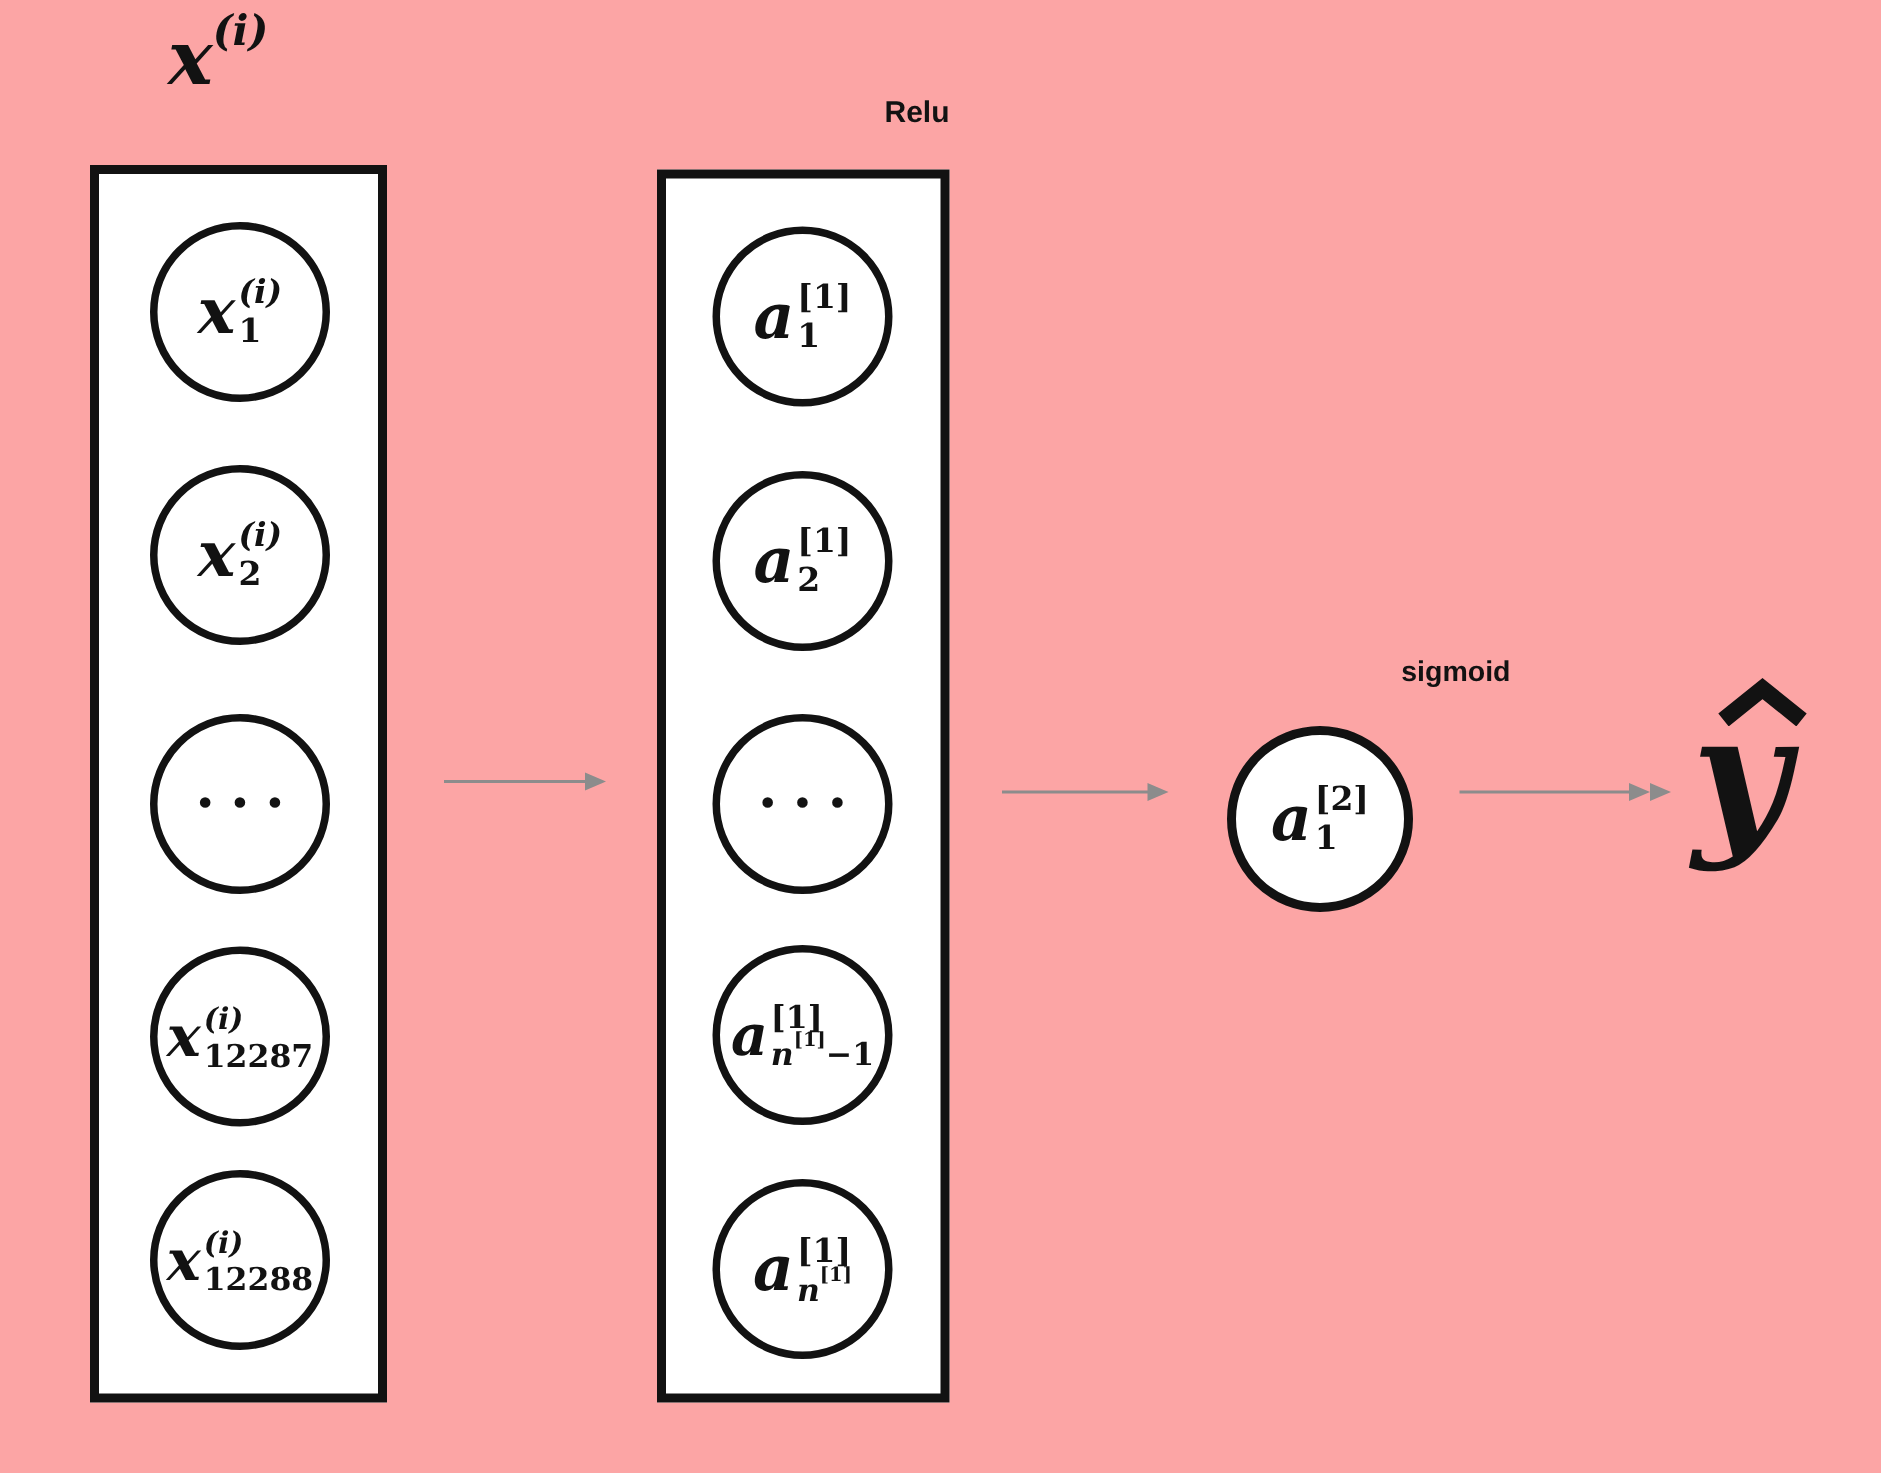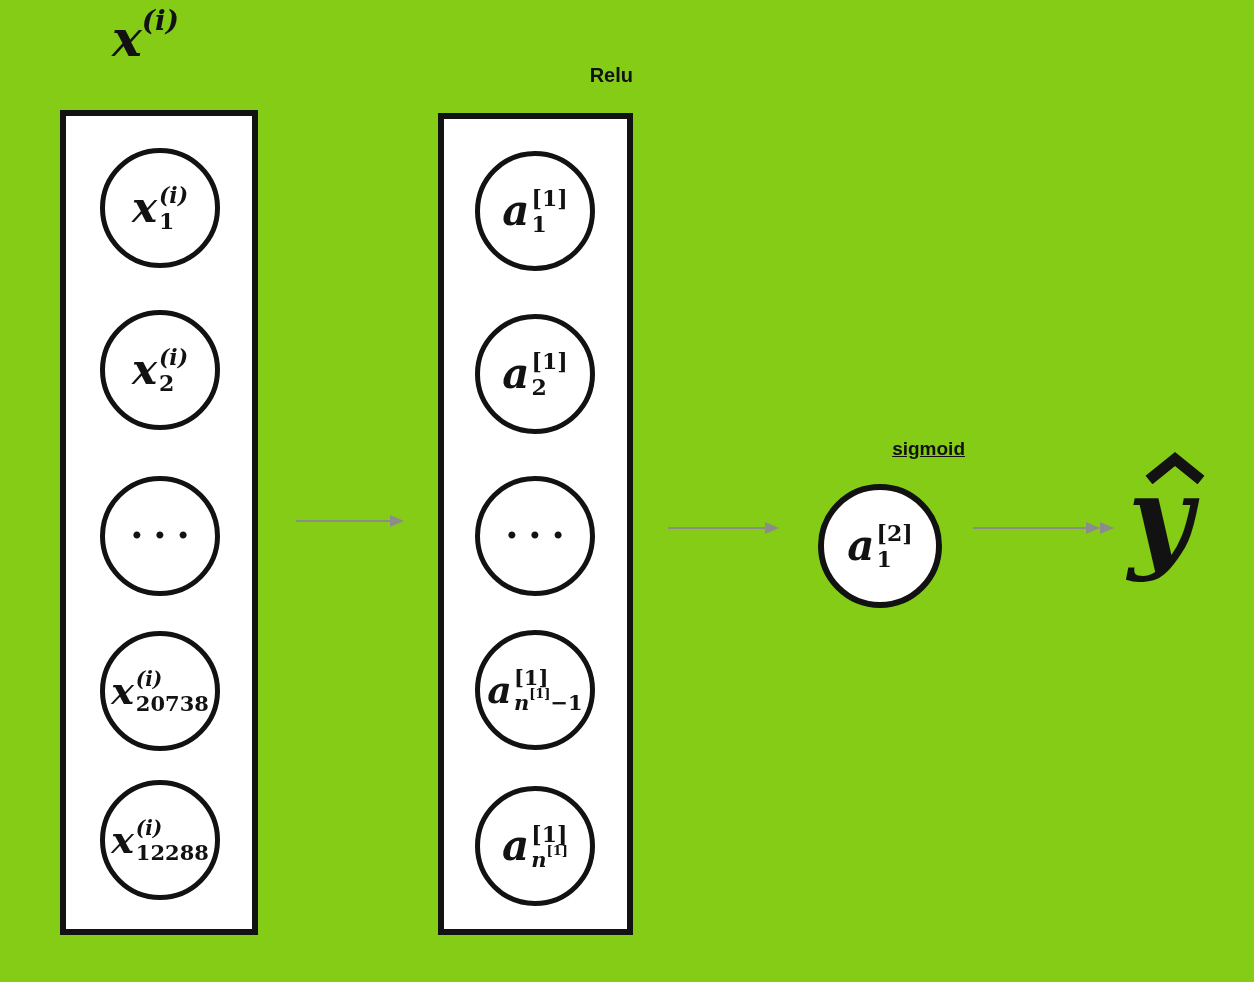--- a/index.html
+++ b/index.html
@@ -1,19 +1,19 @@
 <!DOCTYPE html>
 <html><head>
 <meta charset="utf-8">
 <style>
   html,body{margin:0;padding:0;background:#ffffff;}
   .canvas{
     position:relative;
     width:1254px;height:982px;
-    background:#84cc16;
+    background:#fca5a5;
     overflow:hidden;
     font-family:"DejaVu Serif","Liberation Serif",serif;
   }
   
   .layer-box{
     position:absolute;
     border:6px solid #121212;
     background:#ffffff;
     box-sizing:border-box;
   }
@@ -56,21 +56,21 @@
     color:#121212;font-weight:700;
   }
   .tbase{font-style:italic;font-size:50px;}
   .tsup{font-style:italic;font-size:28px;vertical-align:26px;}
   .act-label{
     position:absolute;
     font-family:"Liberation Sans","DejaVu Sans",sans-serif;
     font-weight:700;color:#121212;text-align:right;
   }
   .lbl-relu{left:438px;top:64px;width:195px;font-size:20px;}
-  .lbl-sigmoid{left:795px;top:438px;width:170px;font-size:19px;text-decoration:underline;}
+  .lbl-sigmoid{left:837px;top:438px;width:170px;font-size:19px;}
   
   .arrows{position:absolute;left:0;top:0;pointer-events:none;}
   
   .yhat{position:absolute;left:1126px;top:438px;width:110px;height:175px;}
   .yhat .ybase{
     position:absolute;left:2px;top:10px;
     font-family:"DejaVu Serif","Liberation Serif",serif;
     font-style:italic;font-weight:700;
     font-size:112px;line-height:1.25;color:#121212;
   }
@@ -126,21 +126,21 @@
     </span>
   </div>
   <div class="node" style="left:100px;top:476px;">
     <span class="dots">...</span>
   </div>
   <div class="node" style="left:100px;top:631px;">
     <span class="math">
       <span class="base" style="font-size:38px;">x</span>
       <span class="stack">
         <span class="sup it" style="font-size:20px;">(i)</span>
-        <span class="sub" style="font-size:21px;">20738</span>
+        <span class="sub" style="font-size:21px;">12287</span>
       </span>
     </span>
   </div>
   <div class="node" style="left:100px;top:780px;">
     <span class="math">
       <span class="base" style="font-size:38px;">x</span>
       <span class="stack">
         <span class="sup it" style="font-size:20px;">(i)</span>
         <span class="sub" style="font-size:21px;text-align:right;">12288</span>
       </span>

